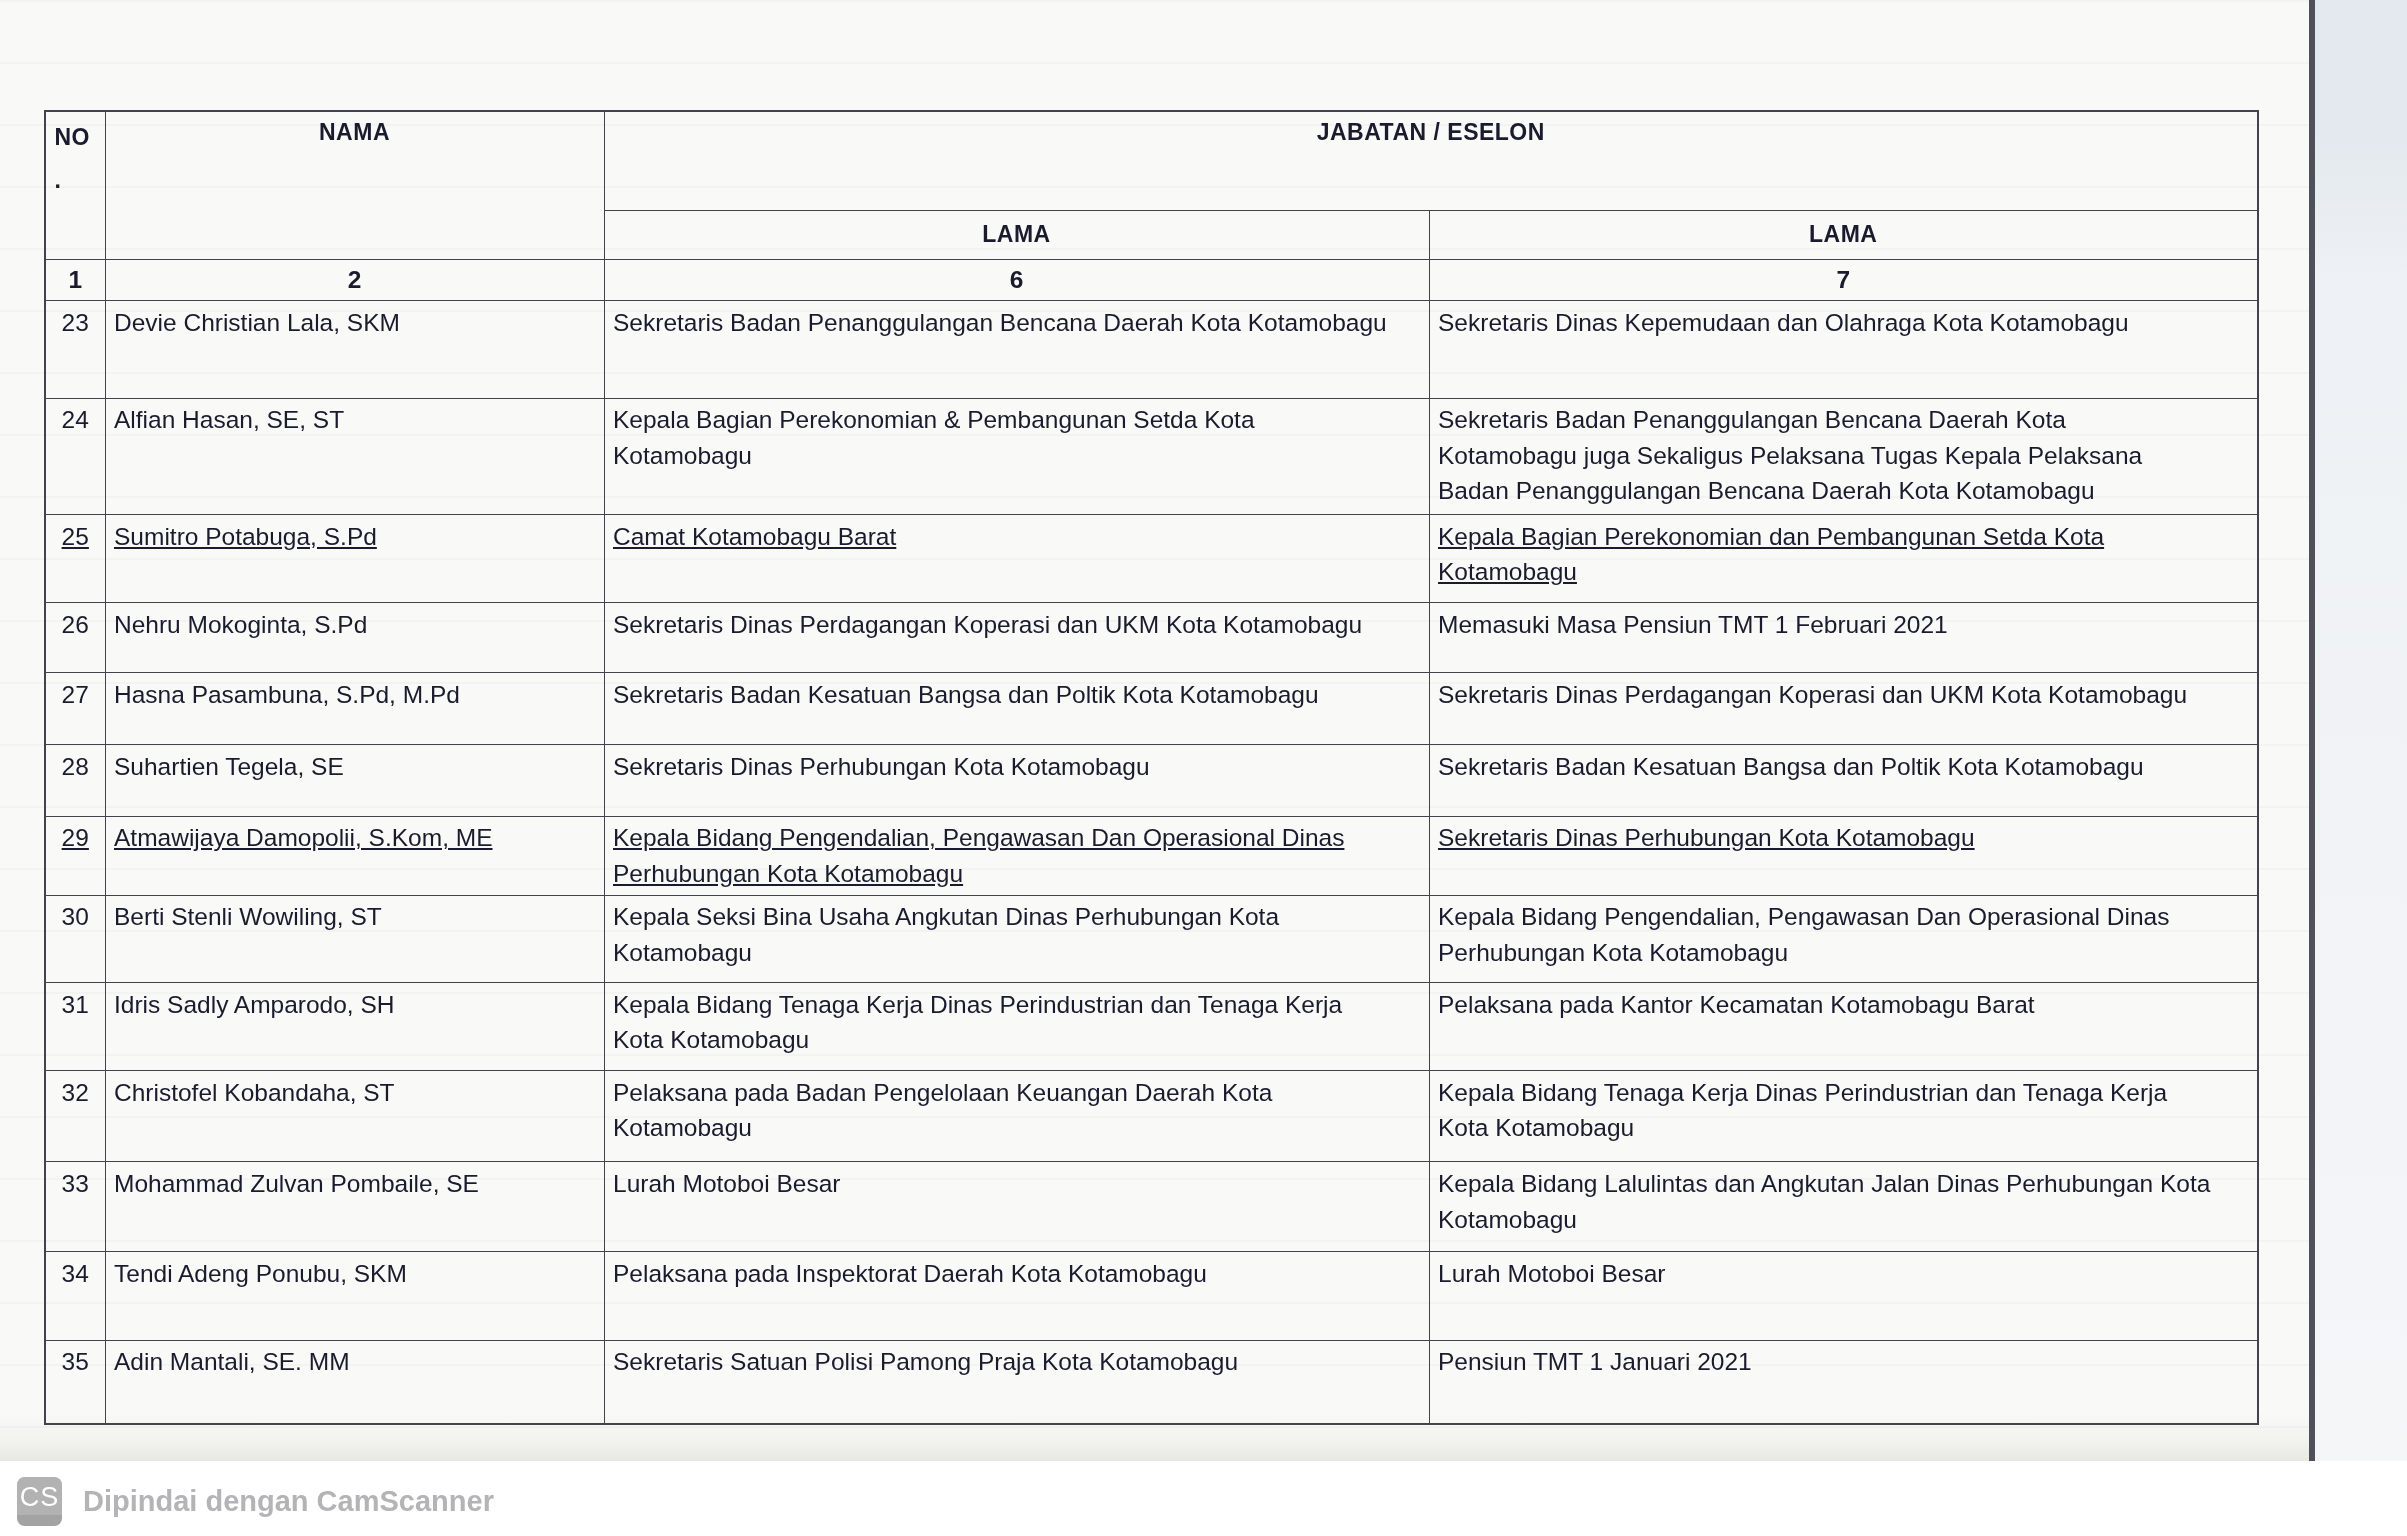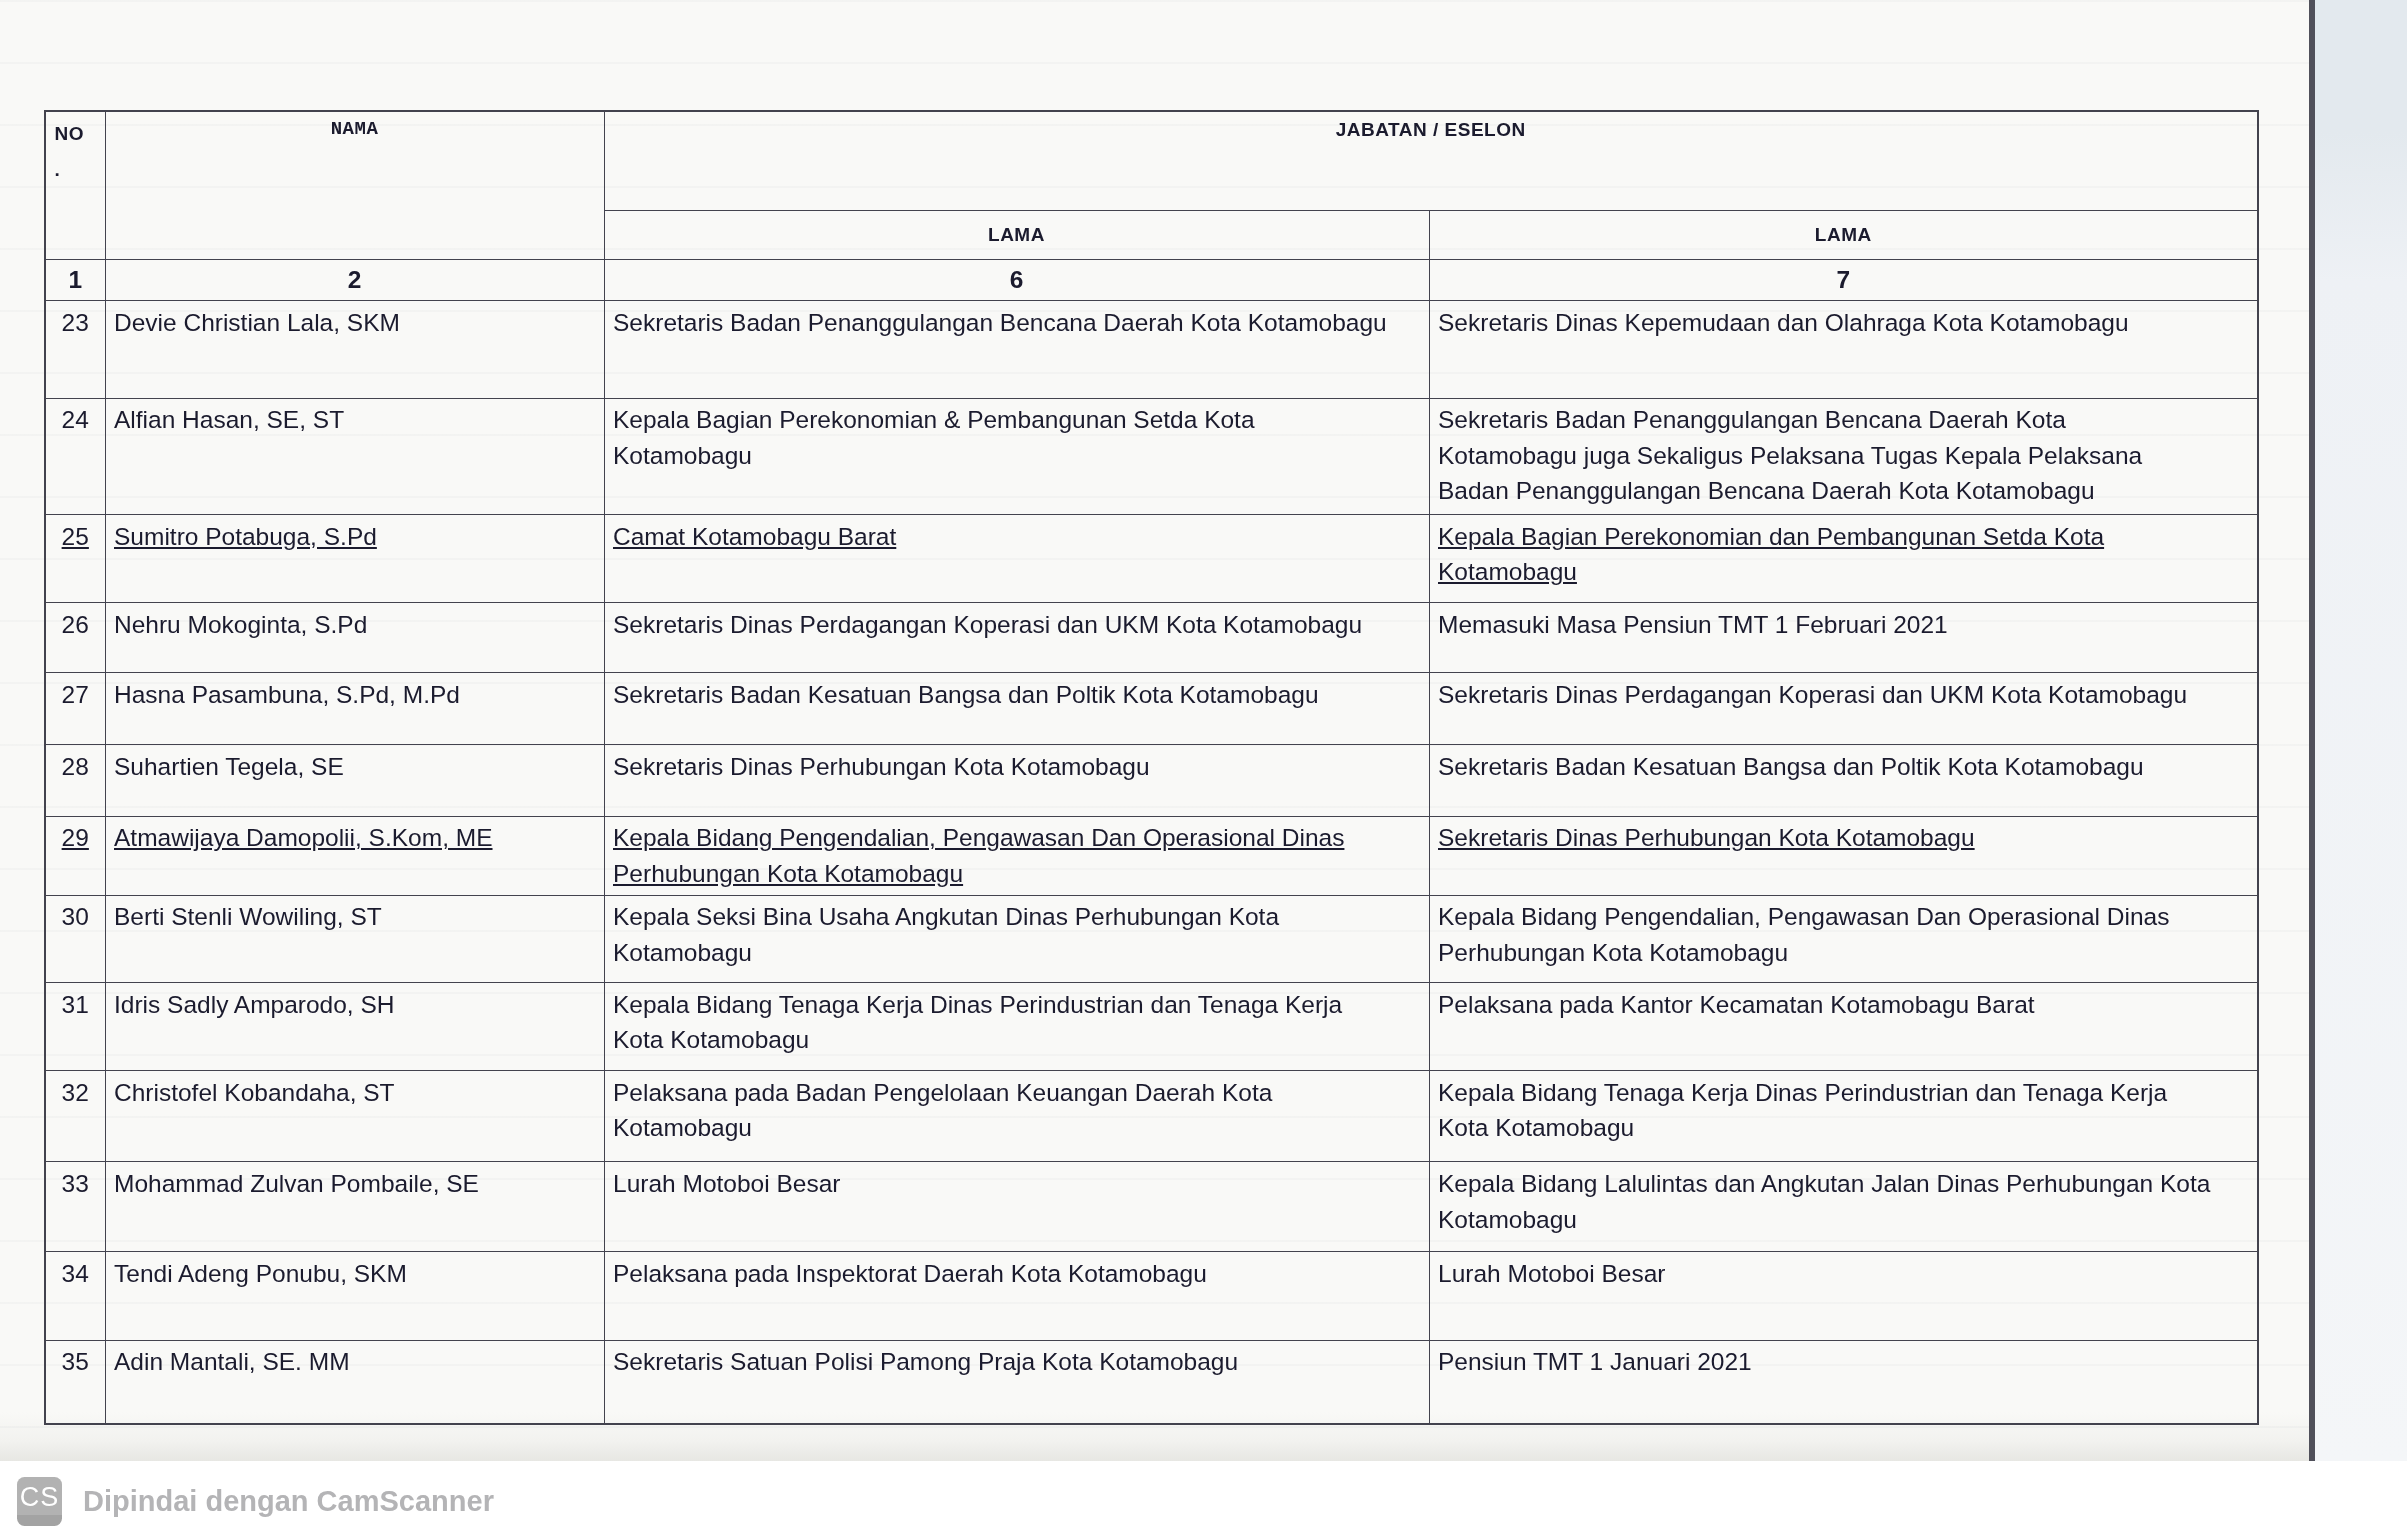--- a/index.html
+++ b/index.html
@@ -39,23 +39,23 @@
   table.doc col.c-lama{width:825px;}
   table.doc col.c-baru{width:829px;}
   table.doc th,table.doc td{
     border:1.9px solid #43434e;
     padding:3.8px 8.5px 3.8px 8.5px;
     vertical-align:top;
     white-space:pre-line;
     overflow:hidden;
   }
   table.doc{border:2.8px solid #43434e;}
-  thead th{font-weight:bold;text-align:center;font-size:19px;letter-spacing:0.5px;}
+  thead th{font-weight:bold;text-align:center;font-size:23px;letter-spacing:0.5px;}
   th.h-no{vertical-align:top;text-align:left;padding-left:9.4px;line-height:1.9;}
-  th.h-nama{vertical-align:middle;font-family:Liberation Mono, monospace;}
+  th.h-nama{vertical-align:middle;}
   th.h-jab{vertical-align:middle;height:90px;}
   tr.h2 th{height:41px;vertical-align:middle;margin-left:24px;}
   tr.h3 td{height:36px;text-align:center;font-weight:bold;font-size:24.5px;padding:1.9px;}
   td.no{text-align:center;}
   tbody tr:nth-of-type(1) td{height:89px;}
   tbody tr:nth-of-type(2) td{height:108px;}
   tbody tr:nth-of-type(3) td{height:79px;text-decoration:underline;}
   tbody tr:nth-of-type(4) td{height:62px;}
   tbody tr:nth-of-type(5) td{height:63px;}
   tbody tr:nth-of-type(6) td{height:63px;}

